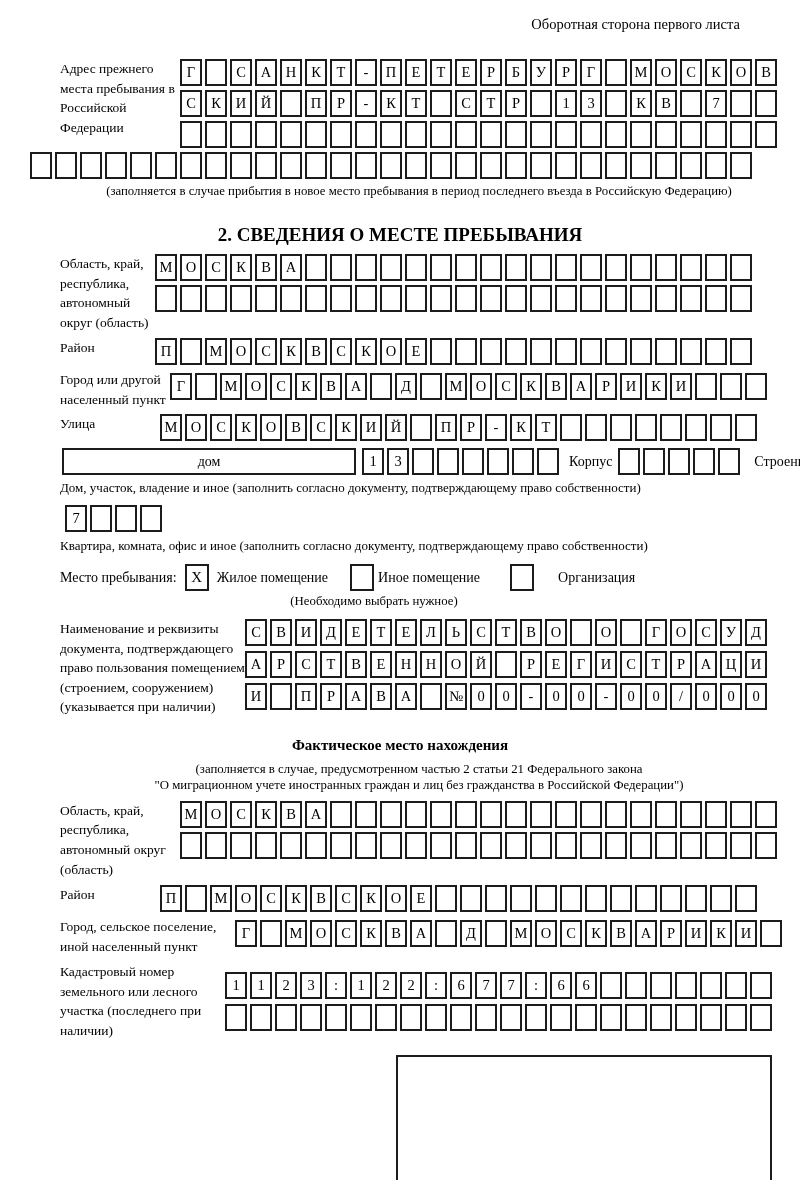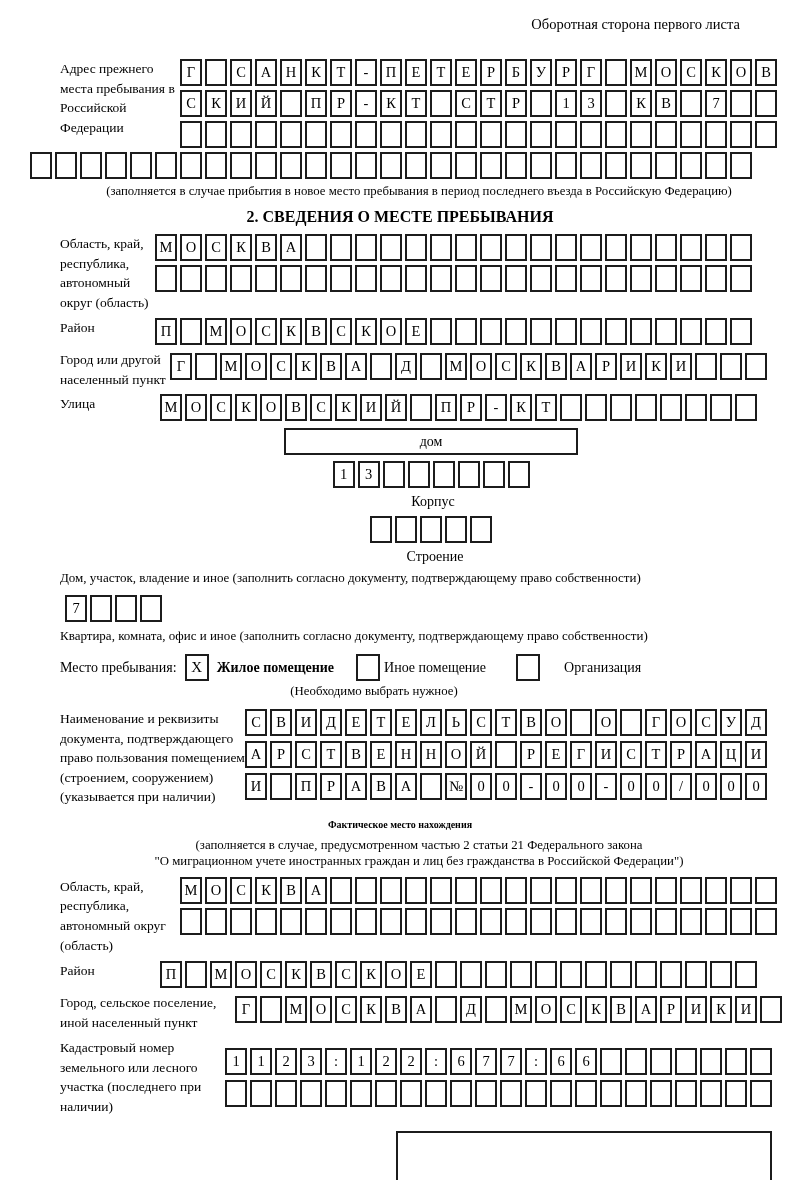--- a/index.html
+++ b/index.html
@@ -12,21 +12,21 @@
   .frow { display:flex; align-items:flex-start; }
   .lbl { font-size:13.5px; line-height:1.45; flex:none; }
   .cells { display:flex; gap:3px; flex:none; }
   .cellcol { display:flex; flex-direction:column; gap:4px; }
   .cell {
     width:18px; height:23px; border:2px solid #1c1c1c; flex:none;
     display:flex; align-items:center; justify-content:center;
     font-size:14.5px; background:#fff;
   }
   .note { text-align:center; font-size:12.8px; margin-top:5px;padding-left:38px; }
-  .sec-title { text-align:center; font-weight:bold; font-size:16px; margin-top:9px; }
+  .sec-title { text-align:center; font-weight:bold; font-size:19px; margin-top:25px; }
 
   .inline-lbl { font-size:14px; flex:none; }
   .fieldbox {
     border:2px solid #1c1c1c; height:23px; display:flex; align-items:center;
     justify-content:center; font-size:14px; flex:none; background:#fff;
   }
   .cbox {
     width:20px; height:23px; border:2px solid #1c1c1c; flex:none;
     display:flex; align-items:center; justify-content:center; font-size:15px;
   }
@@ -298,21 +298,21 @@
         <div class="cell"></div>
         <div class="cell"></div>
         <div class="cell"></div>
         <div class="cell"></div>
         <div class="cell"></div>
         <div class="cell"></div>
         <div class="cell"></div>
       </div>
   </div>
 
-  <div class="frow" style="margin:7px 0 0 62px; align-items:center; gap:6px;flex-direction:column;">
+  <div class="frow" style="margin:7px 0 0 62px; align-items:center; gap:6px;">
     <div class="fieldbox" style="width:290px;">дом</div>
     <div class="cells">
         <div class="cell">1</div>
         <div class="cell">3</div>
         <div class="cell"></div>
         <div class="cell"></div>
         <div class="cell"></div>
         <div class="cell"></div>
         <div class="cell"></div>
         <div class="cell"></div>
@@ -336,21 +336,21 @@
         <div class="cell"></div>
         <div class="cell"></div>
         <div class="cell"></div>
       </div>
   </div>
   <div class="lbl" style="margin:5px 0 0 60px; font-size:13px;">Квартира, комната, офис и иное (заполнить согласно документу, подтверждающему право собственности)</div>
 
   <div class="frow" style="margin:8px 0 0 60px; align-items:center;">
     <div class="inline-lbl">Место пребывания:</div>
     <div class="cbox" style="margin-left:8px;">X</div>
-    <div class="inline-lbl" style="margin-left:8px;font-weight:bold;">Жилое помещение</div>
+    <div class="inline-lbl" style="margin-left:8px;">Жилое помещение</div>
     <div class="cbox" style="margin-left:22px;"></div>
     <div class="inline-lbl" style="margin-left:4px;">Иное помещение</div>
     <div class="cbox" style="margin-left:30px;"></div>
     <div class="inline-lbl" style="margin-left:24px;">Организация</div>
   </div>
   <div class="note" style="margin-top:3px; margin-right:90px;">(Необходимо выбрать нужное)</div>
 
   <div class="frow" style="margin:10px 0 0 60px;">
     <div class="lbl" style="width:185px;">Наименование и реквизиты документа, подтверждающего право пользования помещением (строением, сооружением) (указывается при наличии)</div>
     <div class="cellcol" style="gap:5px;">
@@ -419,21 +419,21 @@
           <div class="cell">0</div>
           <div class="cell">0</div>
           <div class="cell">/</div>
           <div class="cell">0</div>
           <div class="cell">0</div>
           <div class="cell">0</div>
         </div>
     </div>
   </div>
 
-  <div class="sec-title" style="margin-top:12px; font-size:10px;">Фактическое место нахождения</div>
+  <div class="sec-title" style="margin-top:20px; font-size:15px;">Фактическое место нахождения</div>
   <div class="note" style="margin-top:8px;">(заполняется в случае, предусмотренном частью 2 статьи 21 Федерального закона</div>
   <div class="note" style="margin-top:1px;">"О миграционном учете иностранных граждан и лиц без гражданства в Российской Федерации")</div>
 
   <div class="frow" style="margin:8px 0 0 60px;">
     <div class="lbl" style="width:120px;">Область, край, республика, автономный округ (область)</div>
     <div class="cellcol">
       <div class="cells">
           <div class="cell">М</div>
           <div class="cell">О</div>
           <div class="cell">С</div>

